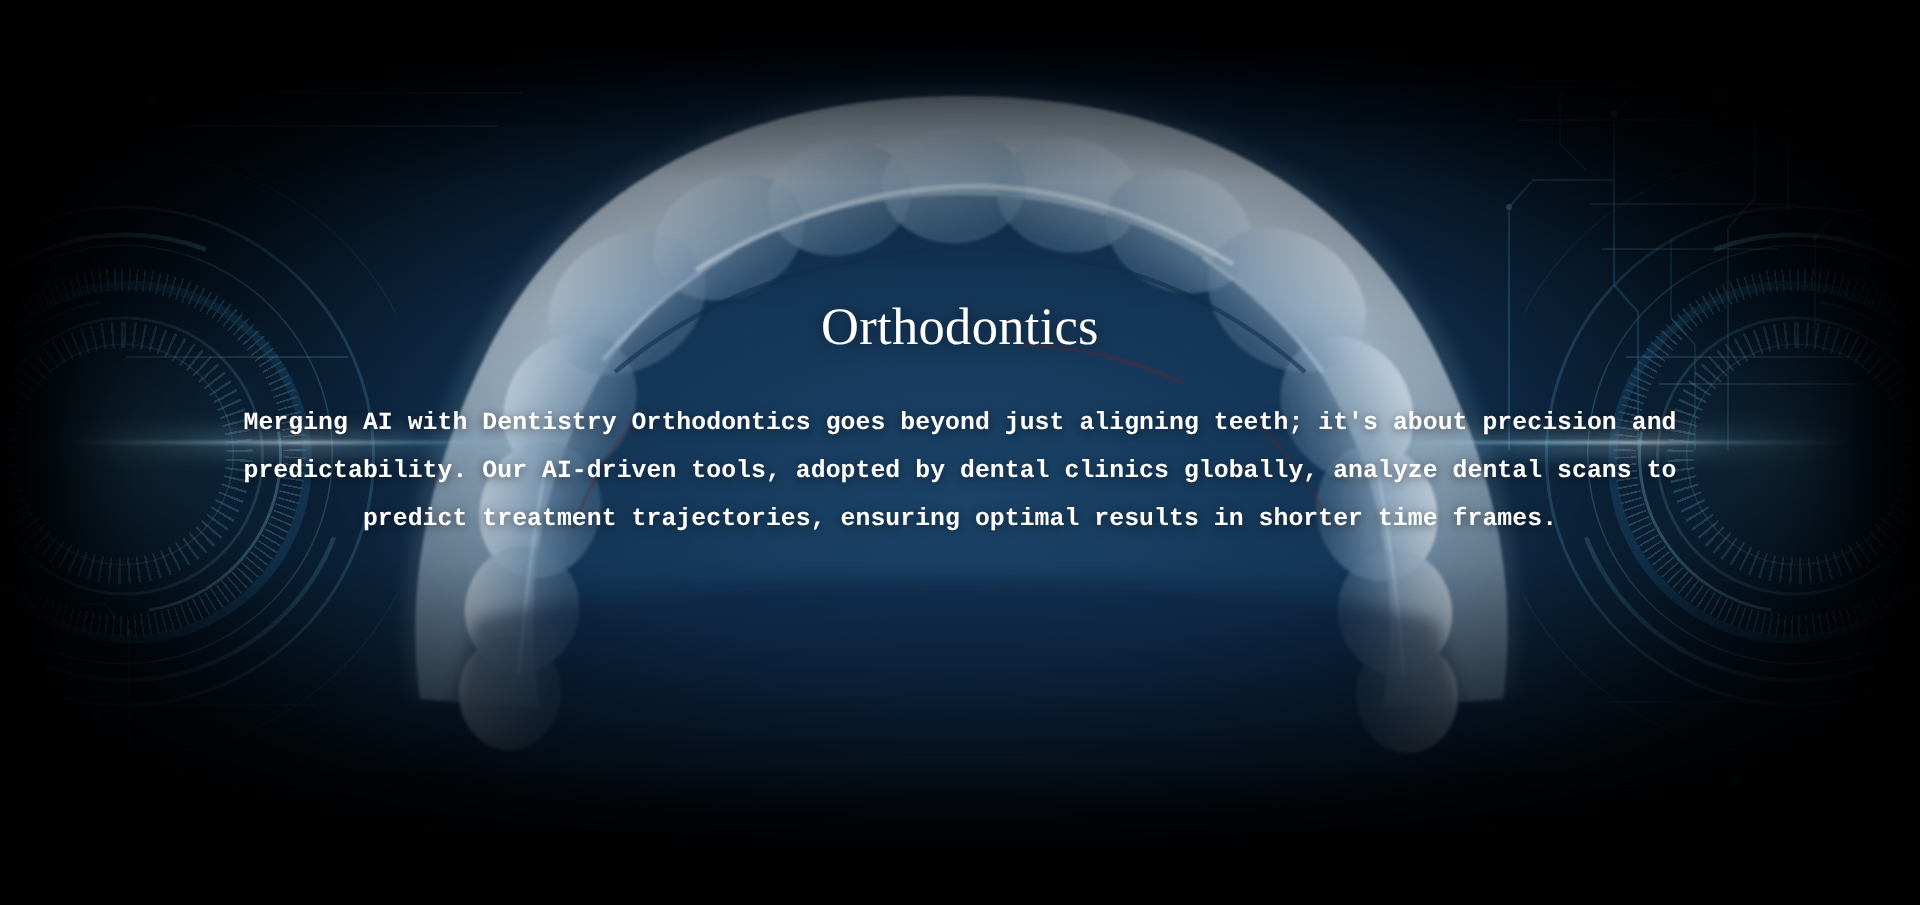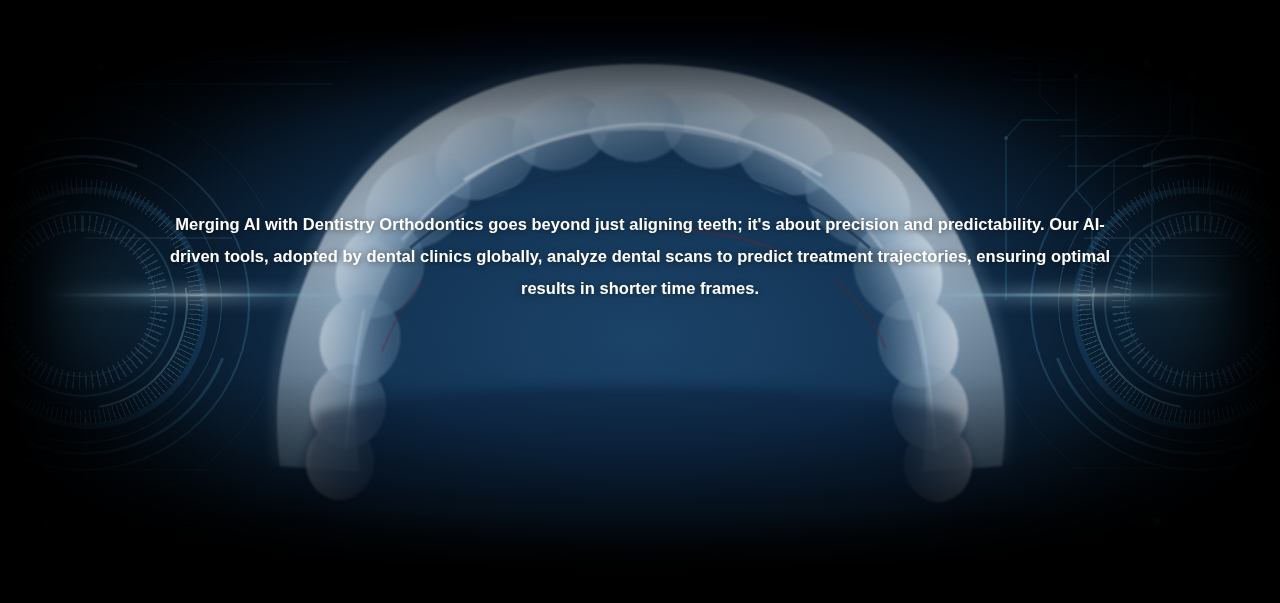--- a/index.html
+++ b/index.html
@@ -160,21 +160,21 @@
     line-height: 44px;
     font-weight: 400;
     color: #ffffff;
     letter-spacing: .2px;
     margin: 0 0 26px 0;
     text-shadow: 0 1px 10px rgba(0,0,0,.55);
   }
   #body-copy {
     width: 966px;
     margin: 12px auto;
-    font-family: Liberation Sans, sans-serif;
+    font-family: Liberation Mono, monospace;
     font-size: 16.5px;
     line-height: 32px;
     font-weight: 700;
     color: #ffffff;
     letter-spacing: .05px;
     text-shadow: 0 1px 7px rgba(0,0,0,.55);
   }
 </style>
 </head>
 <body>
@@ -369,16 +369,17 @@
       <path d="M1280 468 L1072 468"></path>
     </g>
   </svg>
 
   <div class="layer" id="bg-topshade"></div>
   <div class="layer" id="bg-botshade"></div>
   <div class="layer" id="bg-vignette"></div>
   <div class="layer" id="bg-frame"></div>
 
   <div id="content">
+    <h1 id="page-title">Orthodontics</h1>
     <p id="body-copy">Merging AI with Dentistry Orthodontics goes beyond just aligning teeth; it's about precision and predictability. Our AI-driven tools, adopted by dental clinics globally, analyze dental scans to predict treatment trajectories, ensuring optimal results in shorter time frames.</p>
   </div>
 
 </div>
 
 </body></html>

